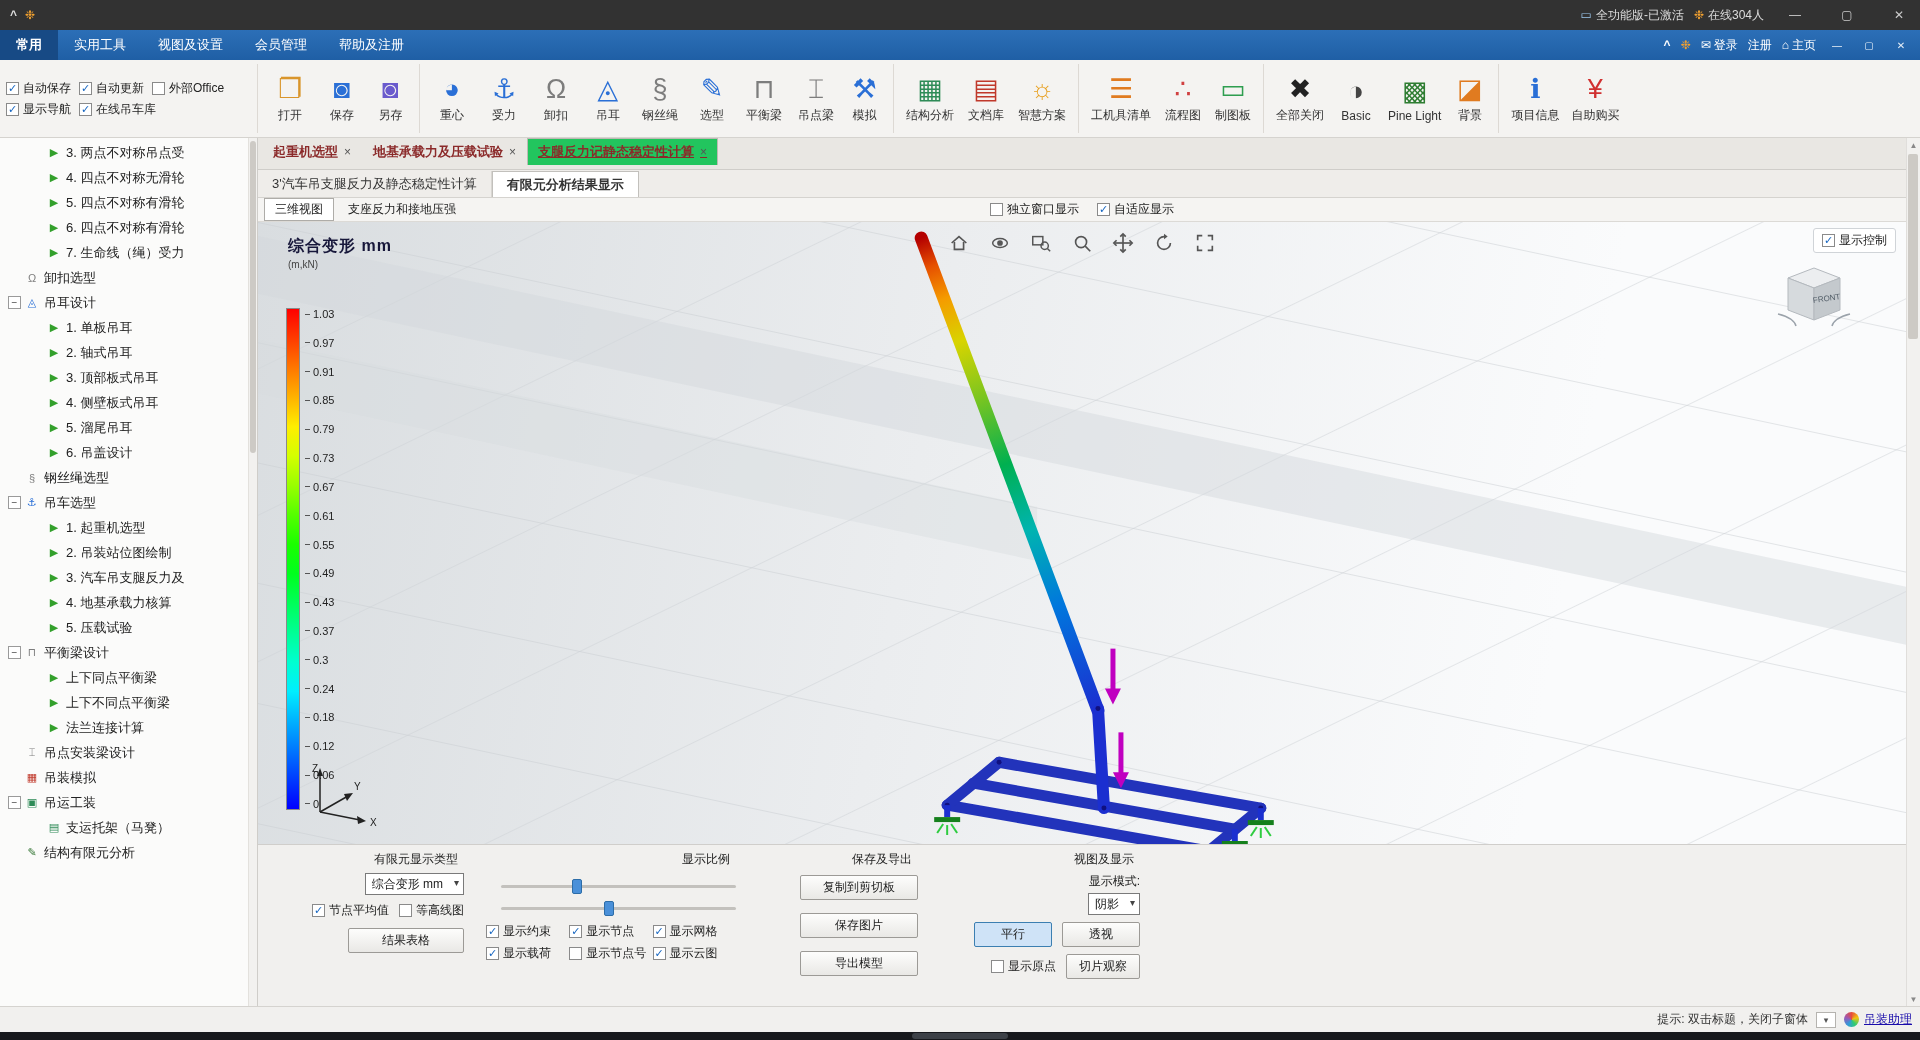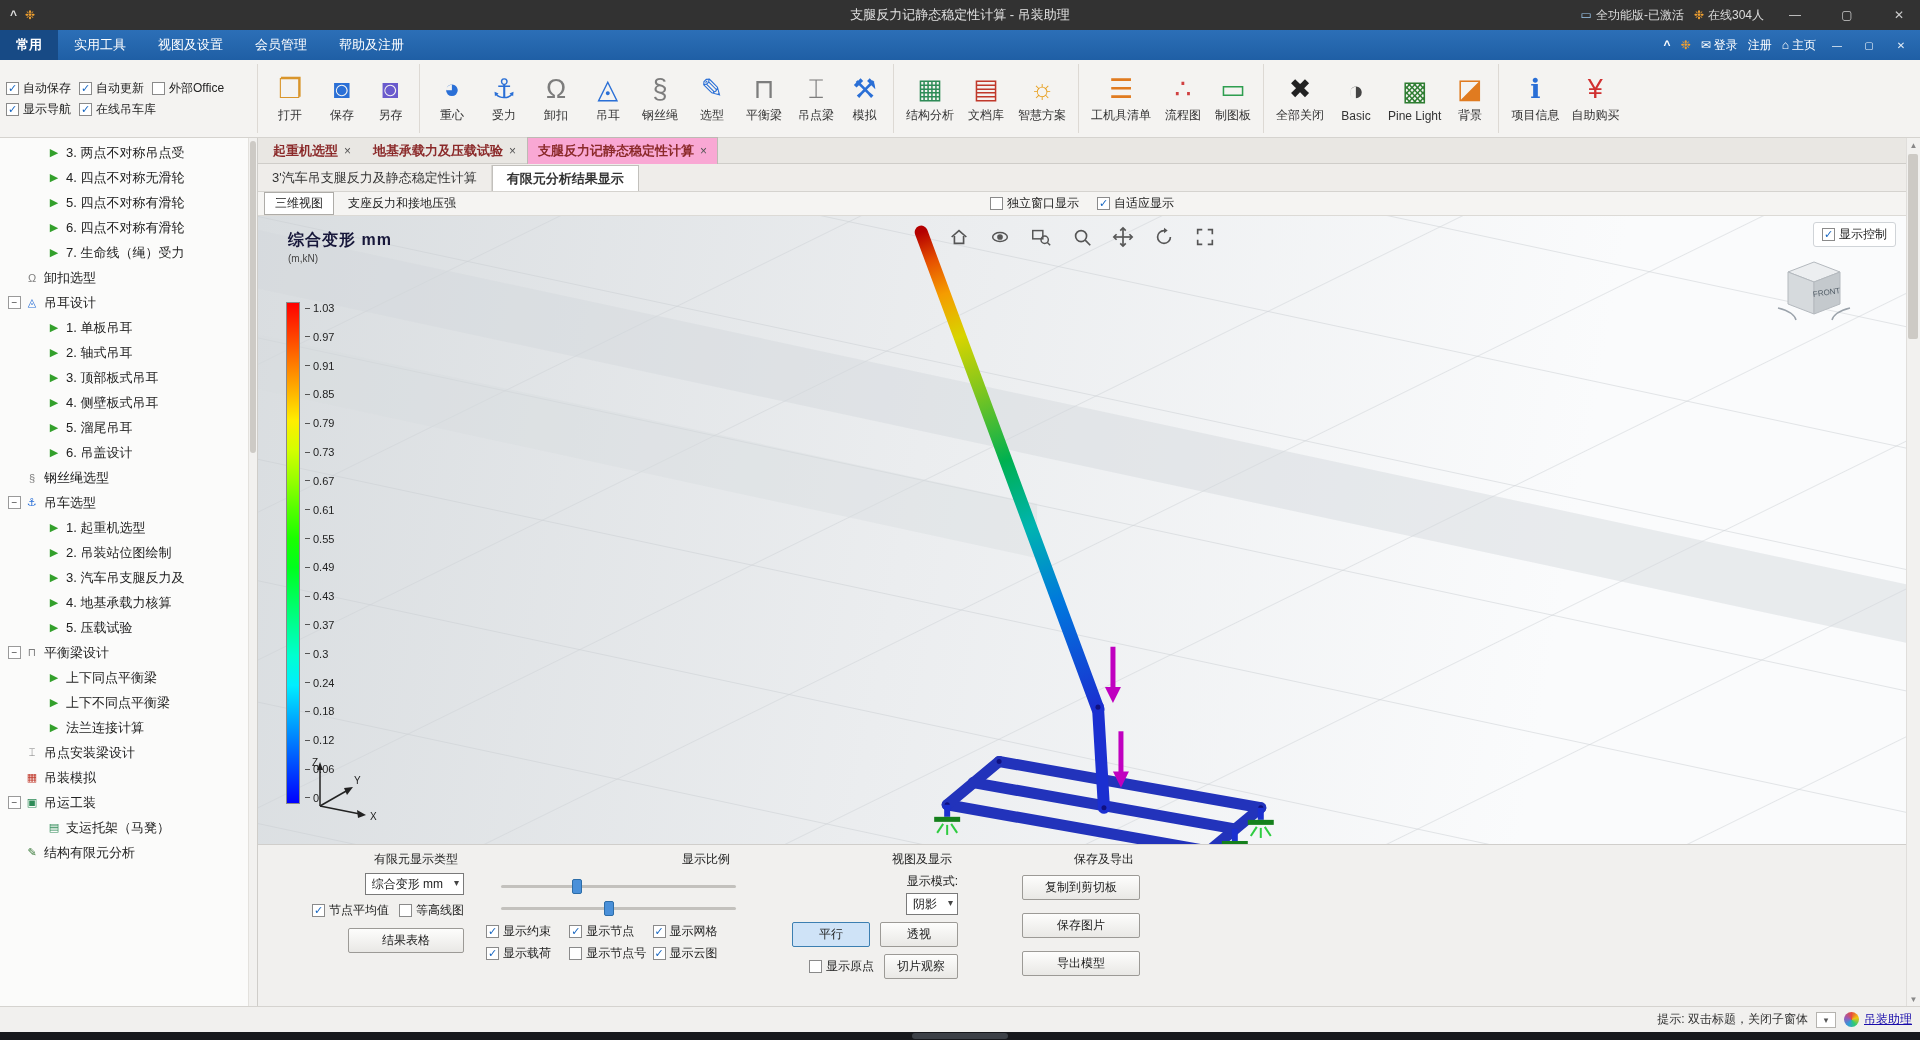--- a/index.html
+++ b/index.html
@@ -60,24 +60,24 @@
   .texp.show::before { content:"−"; }
   .texp:not(.show) { display:inline-block; border:none; background:transparent; }
   .tico { width:16px; margin-right:4px; font-size:11px; text-align:center; flex:0 0 auto; }
   .tlabel { overflow:hidden; text-overflow:ellipsis; }
   .sb-scrollbar { position:absolute; right:0; top:0; bottom:0; width:9px; background:#f2f1ef; border-left:1px solid #e3e1dd; }
   .sb-thumb { position:absolute; top:3px; left:1px; width:6px; height:36%; background:#cdcac5; border-radius:3px; }
 
   
   .main { flex:1 1 auto; display:flex; flex-direction:column; min-width:0; }
 
-  .tabbar { height:26px; background:#e9e7e3; border-bottom:1px solid #cfcdc9; display:flex; align-items:center; padding:0 4px; flex:0 0 auto; }
+  .tabbar { height:32px; background:#e9e7e3; border-bottom:1px solid #cfcdc9; display:flex; align-items:flex-start; padding:0 4px; flex:0 0 auto; }
   .tab { height:27px; display:flex; align-items:center; gap:6px; padding:0 10px; font-size:13px; font-weight:bold; color:#8b2a2a;
     border:1px solid transparent; border-bottom:none; cursor:default; }
-  .tab.active { background:#f9a8d4; border-color:#bdbab4; }
+  .tab.active { background:#22c55e; border-color:#bdbab4;text-decoration:underline; }
   .tab-close { color:#555; font-weight:normal; font-size:12px; }
   .tab-close::before { content:"×"; }
 
   .subtabbar { height:28px; background:#efedea; border-bottom:1px solid #d5d3cf; display:flex; align-items:flex-end; flex:0 0 auto; }
   .subtab { height:26px; padding:0 14px; display:flex; align-items:center; font-size:13px; color:#333;
     border-right:1px solid #d8d6d2; cursor:default; }
   .subtab.active { background:#fff; font-weight:bold; border:1px solid #c2c0bc; border-bottom:none; }
 
   .viewbar { height:24px; background:#f5f4f2; border-bottom:1px solid #dcdad6; display:flex; align-items:center; padding:0 6px; position:relative; flex:0 0 auto; }
   .vtab { font-size:12px; padding:2px 10px; margin-right:4px; cursor:default; }
@@ -159,21 +159,20 @@
 </head>
 <body>
 
 <div id="app">
 
   <div class="titlebar">
     <div class="tb-left">
       <span class="ico-chev"></span>
       <span class="ico-spark"></span>
     </div>
-    <div class="tb-title">支腿反力记静态稳定性计算 - 吊装助理</div>
     <div class="tb-right">
       <span class="tb-badge">
         <span class="ico-card"></span>
         <span>全功能版-已激活</span>
       </span>
       <span class="tb-badge">
         <span class="ico-spark"></span>
         <span>在线304人</span>
       </span>
       <span class="winbtn wb-min"></span>
@@ -996,49 +995,49 @@
                 <span>显示节点号</span>
               </span>
 
               <span class="cb checked">
                 <span class="box"></span>
                 <span>显示云图</span>
               </span>
             </div>
         </div>
 
+        <div class="group g-save">
+          <div class="group-title">保存及导出</div>
+          <div class="savecol">
+
+              <span class="wbtn"><span>复制到剪切板</span></span>
+
+              <span class="wbtn"><span>保存图片</span></span>
+
+              <span class="wbtn"><span>导出模型</span></span>
+            </div>
+        </div>
+
         <div class="group g-view">
           <div class="group-title">视图及显示</div>
           <div style="font-size:12px;margin-bottom:3px;">显示模式:</div>
           <div class="select">
             <span>阴影</span>
           </div>
           <div class="row">
             <span class="wbtn active" style="width:78px">平行</span>
             <span class="wbtn" style="width:78px">透视</span>
           </div>
           <div class="row">
             <span class="cb">
               <span class="box"></span>
               <span>显示原点</span>
             </span>
             <span class="wbtn">切片观察</span>
           </div>
-        </div>
-
-        <div class="group g-save">
-          <div class="group-title">保存及导出</div>
-          <div class="savecol">
-
-              <span class="wbtn"><span>复制到剪切板</span></span>
-
-              <span class="wbtn"><span>保存图片</span></span>
-
-              <span class="wbtn"><span>导出模型</span></span>
-            </div>
         </div>
 
       </div>
     </div>
 
     <div class="vscroll">
       <div class="vs-up"></div>
       <div class="vs-thumb"></div>
       <div class="vs-down"></div>
     </div>

